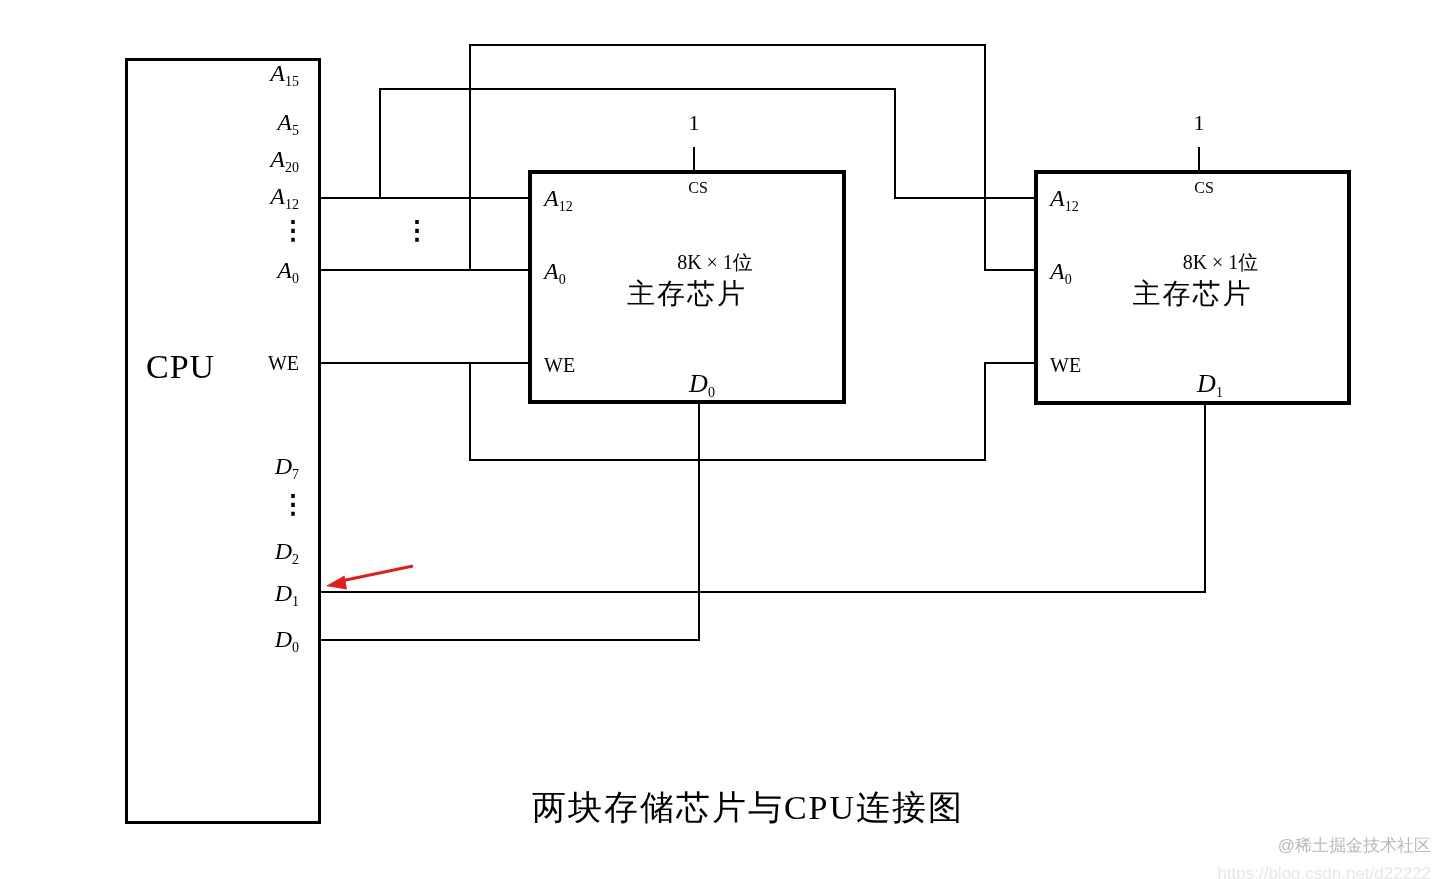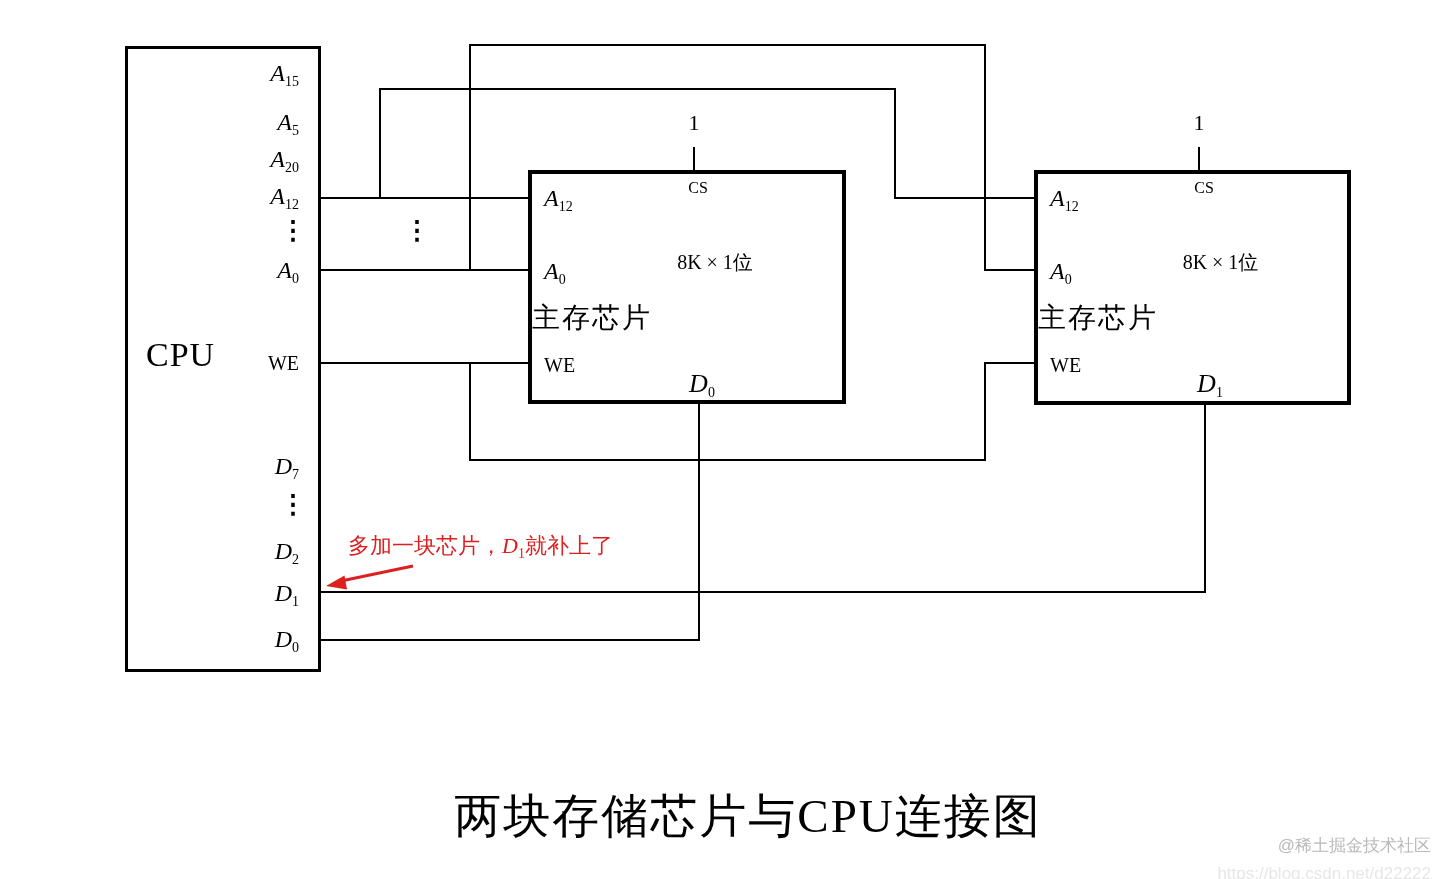--- a/index.html
+++ b/index.html
@@ -2,21 +2,21 @@
 <html style="--accent-red: #dd1f1f; --wm-gray: #b9b9b9; --wm-light: #e9e6e6;"><head>
 <meta charset="utf-8">
 <style>
   html,body{margin:0;padding:0;background:#ffffff;}
   .canvas{
     position:relative;width:1443px;height:879px;background:#ffffff;overflow:hidden;
     font-family:"Liberation Serif","DejaVu Serif",serif;color:#000;
   }
   .wires{position:absolute;left:0;top:0;width:1443px;height:879px;}
   .box{position:absolute;background:#fff;box-sizing:border-box;}
-  .cpu-box{left:125px;top:46px;width:196px;height:626px;border:3px solid #000;padding-left:20px;}
+  .cpu-box{left:125px;top:58px;width:196px;height:766px;border:3px solid #000;padding-left:20px;}
   .chip-box{border:4px solid #000;}
   .chip1{left:528px;top:170px;width:318px;height:234px;}
   .chip2{left:1034px;top:170px;width:317px;height:235px;}
   .cpu-title{position:absolute;left:18px;top:287px;font-size:34px;letter-spacing:1px;}
   
   .pin{position:absolute;left:215px;width:84px;text-align:right;font-size:24px;line-height:1.1;white-space:nowrap;}
   .pin i{font-style:italic;}
   .pin sub, .cpin sub, .ann sub, .dpin sub{font-size:14px;line-height:0;vertical-align:-5px;font-style:normal;}
   .pin.upright{font-size:20px;font-style:normal;}
   .pin.upright i{font-style:normal;}
@@ -24,28 +24,28 @@
   .p5{top:257px;} .p6{top:352px;}
   .p7{top:453px;} .p9{top:538px;} .p10{top:580px;} .p11{top:626px;}
   .vdots{position:absolute;width:28px;text-align:center;font-size:26px;font-weight:bold;line-height:1;letter-spacing:0;}
   .d-addr{left:279px;top:218px;} .d-data{left:279px;top:492px;} .d-bus{left:403px;top:218px;}
   
   .cpin{position:absolute;font-size:24px;font-style:italic;line-height:1.1;white-space:nowrap;}
   .cpin.upright{font-style:normal;font-size:20px;}
   .c-a12{left:12px;top:11px;} .c-a0{left:12px;top:84px;} .c-we{left:12px;top:180px;}
   .c-cs{position:absolute;left:106px;width:120px;top:5px;text-align:center;font-size:16px;font-style:normal;}
   .c-cap{position:absolute;left:0;width:100%;top:75px;text-align:center;font-size:20px;margin-left:28px;}
-  .c-name{position:absolute;left:0;width:100%;top:101px;font-size:28px;letter-spacing:2px;margin-top:24px;}
+  .c-name{position:absolute;left:0;width:100%;top:101px;text-align:center;font-size:28px;letter-spacing:2px;}
   .dpin{position:absolute;width:100px;text-align:center;top:195px;font-size:26px;font-style:italic;}
   .dpin1{left:120px;} .dpin2{left:122px;}
   .sel{position:absolute;width:40px;text-align:center;top:110px;font-size:22px;}
   .sel1{left:674px;} .sel2{left:1179px;}
   .ann{position:absolute;left:348px;top:531px;font-size:22px;color:var(--accent-red,#dd1f1f);white-space:nowrap;}
   .ann .dvar{font-style:italic;}
-  .main-title{position:absolute;left:398px;top:785px;width:700px;text-align:center;font-size:47px;letter-spacing:2px;}
+  .main-title{position:absolute;left:398px;top:785px;width:700px;text-align:center;font-size:34px;letter-spacing:2px;}
   .wm{position:absolute;right:12px;text-align:right;font-family:"Liberation Sans","DejaVu Sans",sans-serif;white-space:nowrap;}
   .wm1{top:834px;font-size:17px;color:var(--wm-gray,#b9b9b9);}
   .wm2{top:852px;font-size:17px;color:var(--wm-light,#e9e6e6);margin-top:12px;}
 </style>
 </head>
 <body>
 
 <div class="canvas">
 
   <svg class="wires" viewBox="0 0 1443 879">
@@ -107,22 +107,19 @@
   <div class="box chip-box chip2">
     <div class="cpin c-a12"><i>A</i><sub>12</sub></div>
     <div class="cpin c-a0"><i>A</i><sub>0</sub></div>
     <div class="cpin c-we upright">WE</div>
     <div class="c-cs">CS</div>
     <div class="c-cap">8K × 1位</div>
     <div class="c-name">主存芯片</div>
     <div class="dpin dpin2"><i>D</i><sub>1</sub></div>
   </div>
 
-  <div class="ann">
-    <span>多加一块芯片，</span><span class="dvar">D</span><sub>1</sub><span>就补上了</span>
-  </div>
 
   <div class="main-title">两块存储芯片与CPU连接图</div>
 
   <div class="wm wm1">@稀土掘金技术社区</div>
   <div class="wm wm2">https://blog.csdn.net/d22222</div>
 
 </div>
 
 </body></html>

